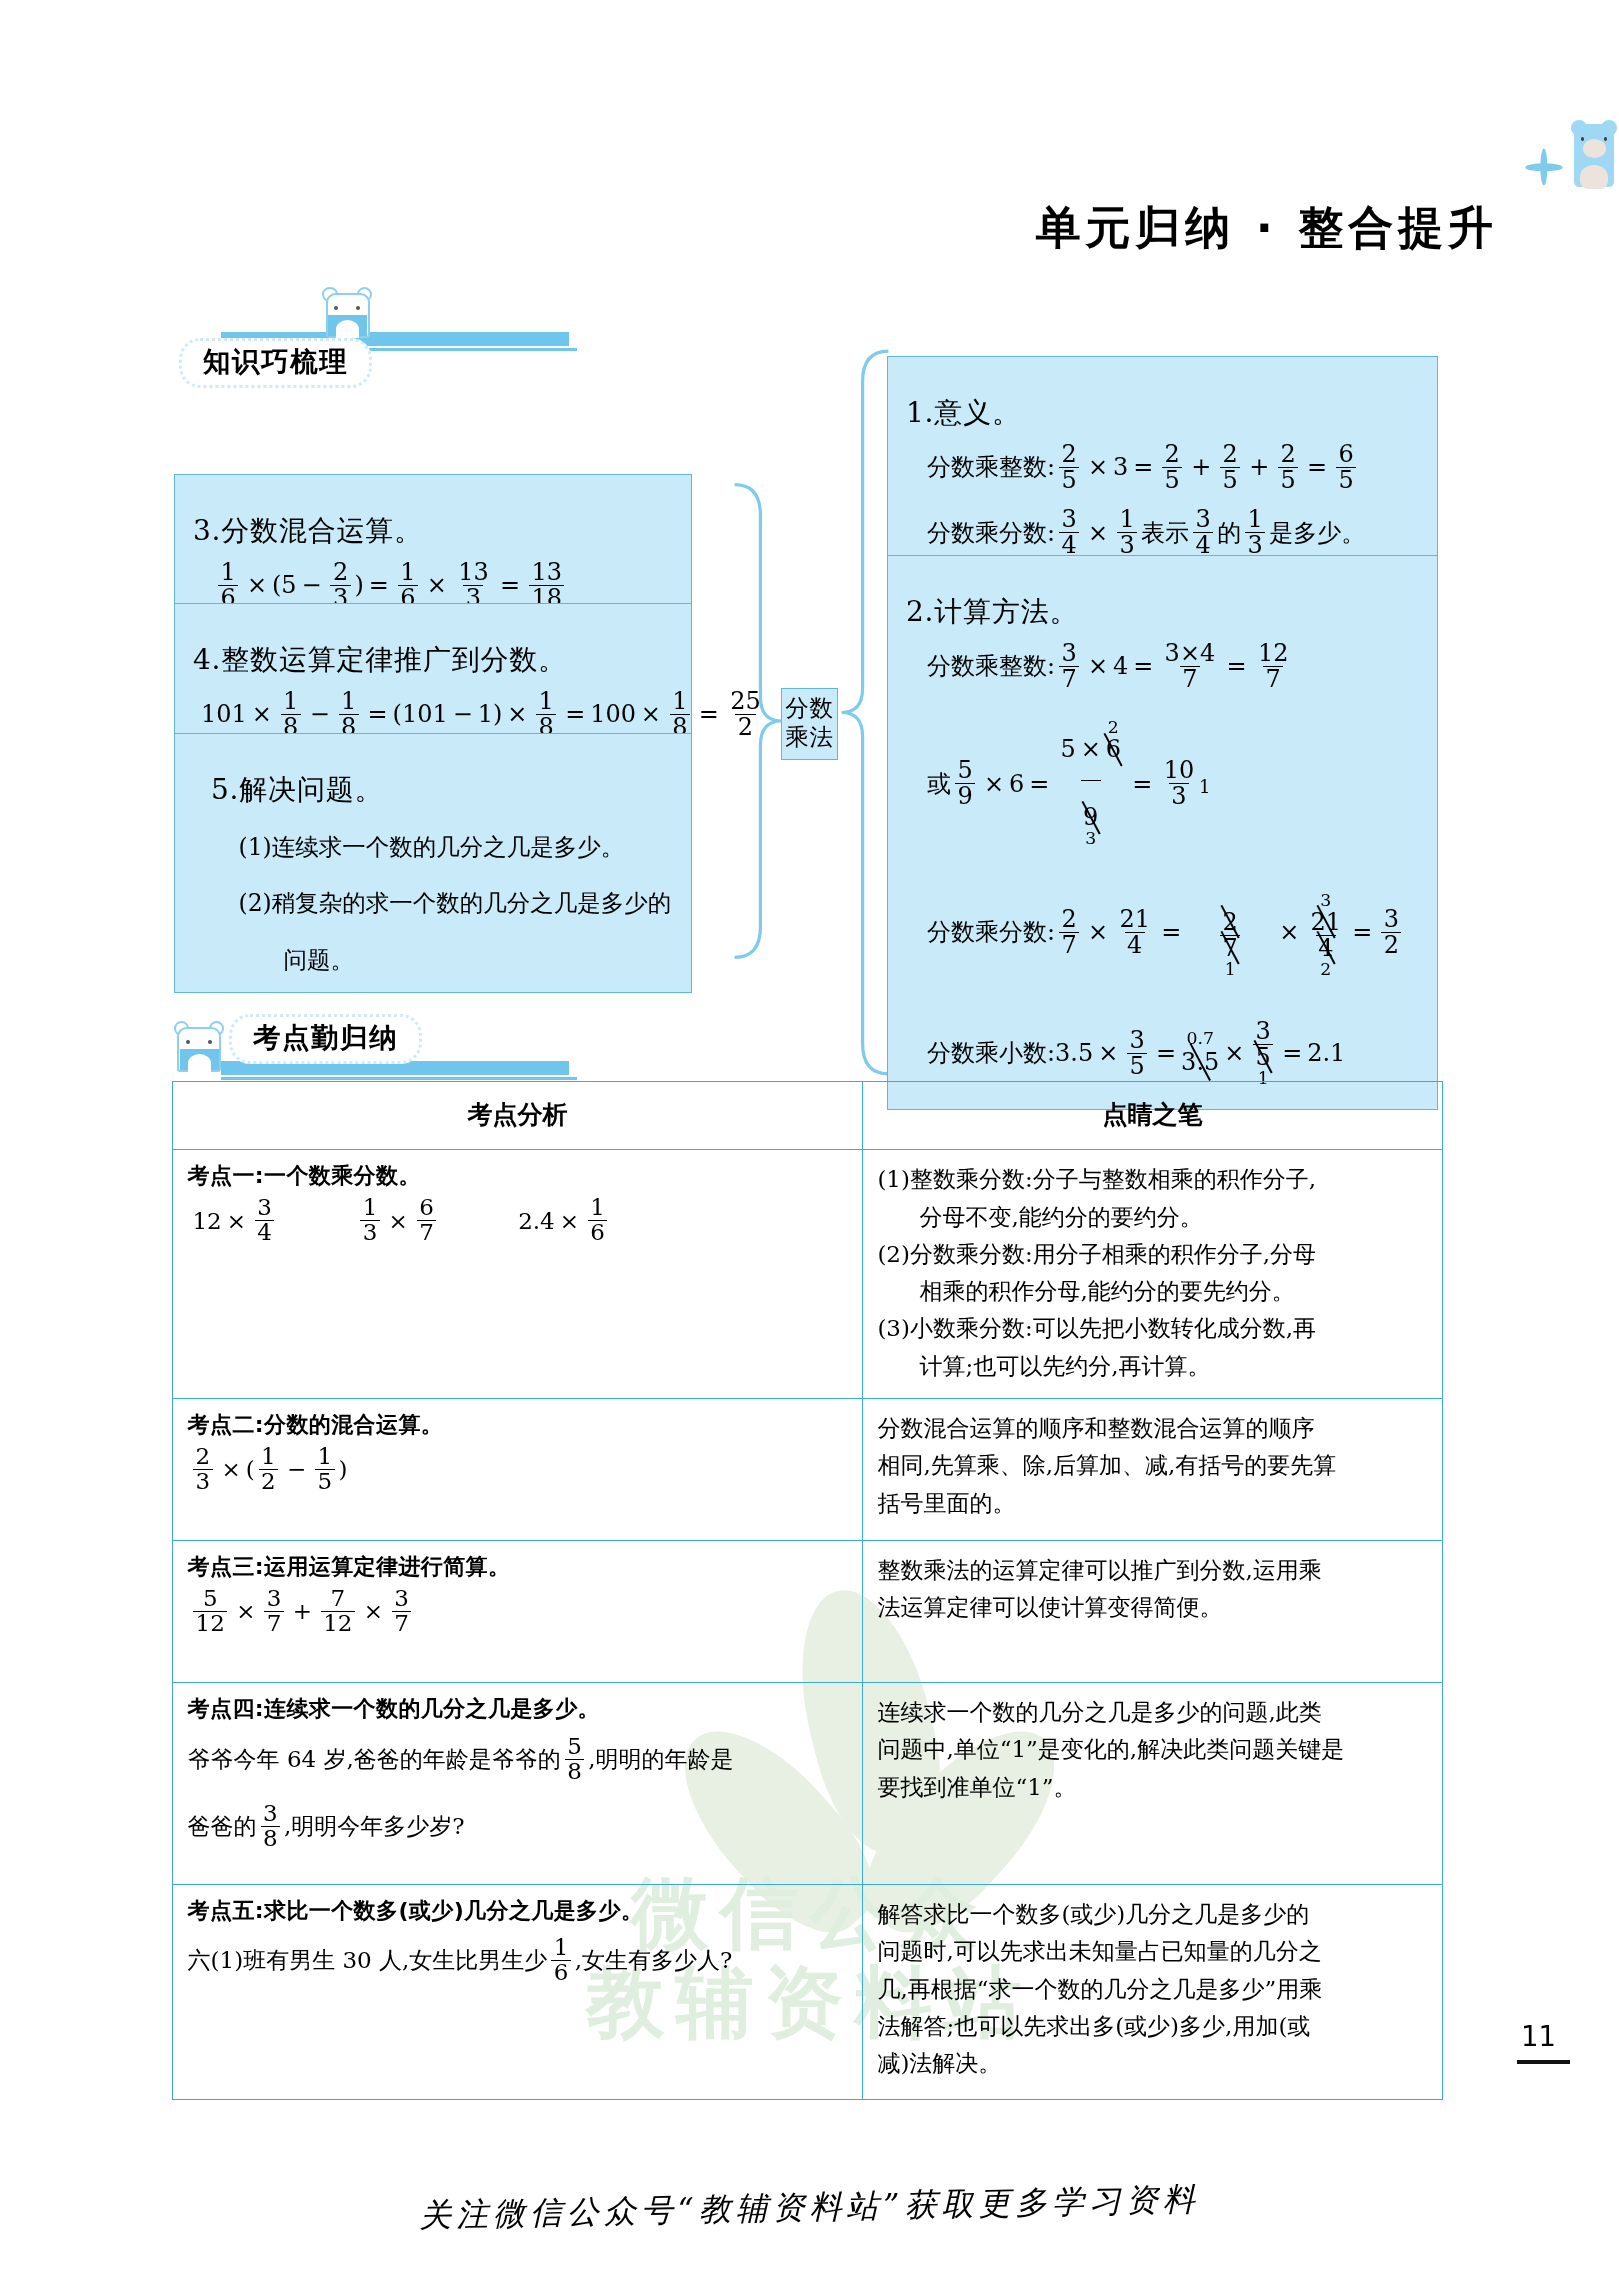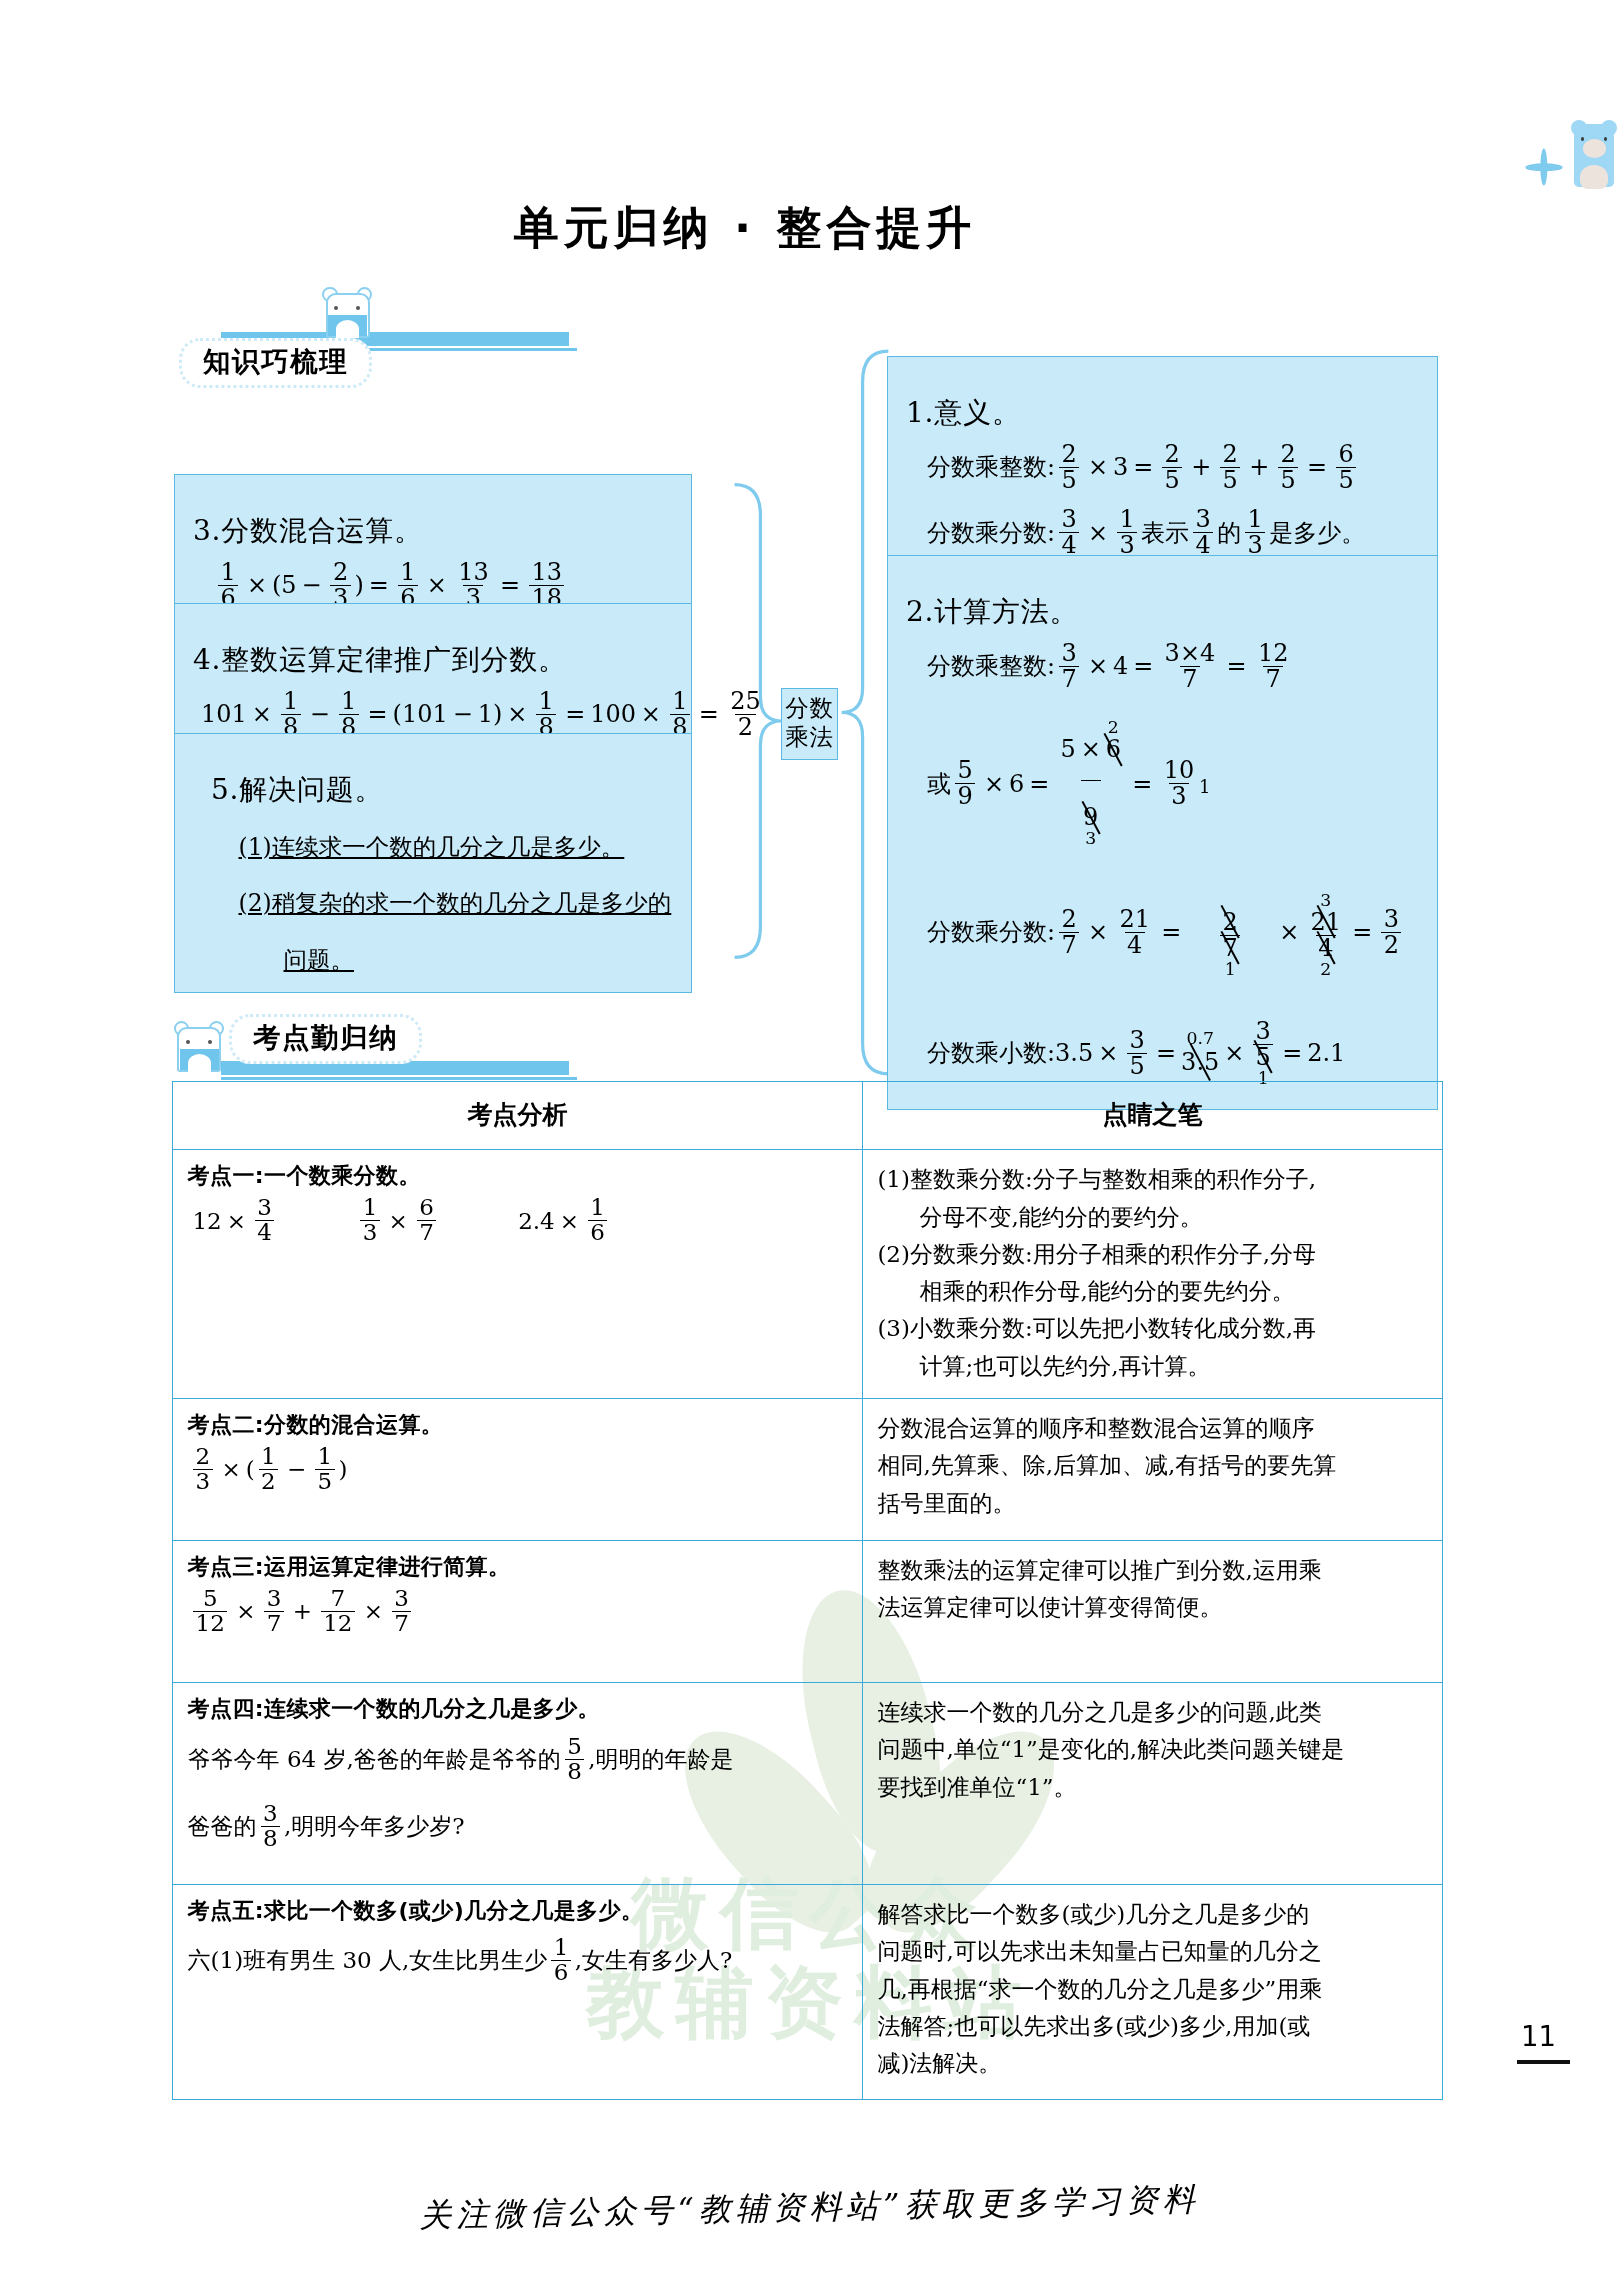--- a/index.html
+++ b/index.html
@@ -83,22 +83,22 @@
   }
   .hdr-bear .eye {
     position: absolute; top: 24px; width: 3.2px; height: 4px;
     background: #3a3a3a; border-radius: 50%;
   }
   .hdr-bear .eye.l { left: 12px; }
   .hdr-bear .eye.r { right: 12px; }
 
   
   .main-title {
-    position: absolute; top: 198px; left: 0; width: 1490px;
-    text-align: center;
+    position: absolute; top: 198px; left: 8px; width: 1490px;
+    text-align: right;
     font-family: "DejaVu Sans", "Liberation Sans", sans-serif;
     font-size: 45px; font-weight: bold; letter-spacing: 4.9px;
     z-index: 3;
   }
 
   
   .sec-badge { position: absolute; display: flex; align-items: flex-end; z-index: 3; }
   .badge-bear { position: relative; width: 50px; height: 53px; flex: none; }
   .badge-bear .b-body {
     position: absolute; left: 3.2px; top: 8px; width: 44px; height: 45px;
@@ -167,21 +167,21 @@
   }
 
   
   .flow { position: absolute; left: 0; top: 324px; width: 1619px; height: 680px; z-index: 2; }
   .fbox {
     position: absolute; background: #c9eaf8; border: 1.6px solid #5bb8e0;
     padding: 13px 16px 14.6px 18px;
   }
   .fbox .fhead { font-size: 28px; letter-spacing: 0.8px; margin-bottom: 4.9px; margin-top: 24px; }
   .fbox .fline { font-size: 24px; margin-top: 9.7px; padding-left: 21px; }
-  .fbox .fsub { font-size: 23.5px; margin-top: 21px; padding-left: 27.5px; line-height: 1.5; text-decoration: underline; }
+  .fbox .fsub { font-size: 23.5px; margin-top: 21px; padding-left: 27.5px; line-height: 1.5; }
   .fbox .fsub .ind { display: block; padding-left: 45px; }
 
   .center-node {
     position: absolute; background: #c9eaf8; border: 1.6px solid #5bb8e0;
     width: 57px; text-align: center; font-size: 23.5px; line-height: 1.25;
     padding: 4.9px 0 6.5px 0; letter-spacing: 0.8px;
   }
   .brace { position: absolute; }
   .brace svg { display: block; }
 

